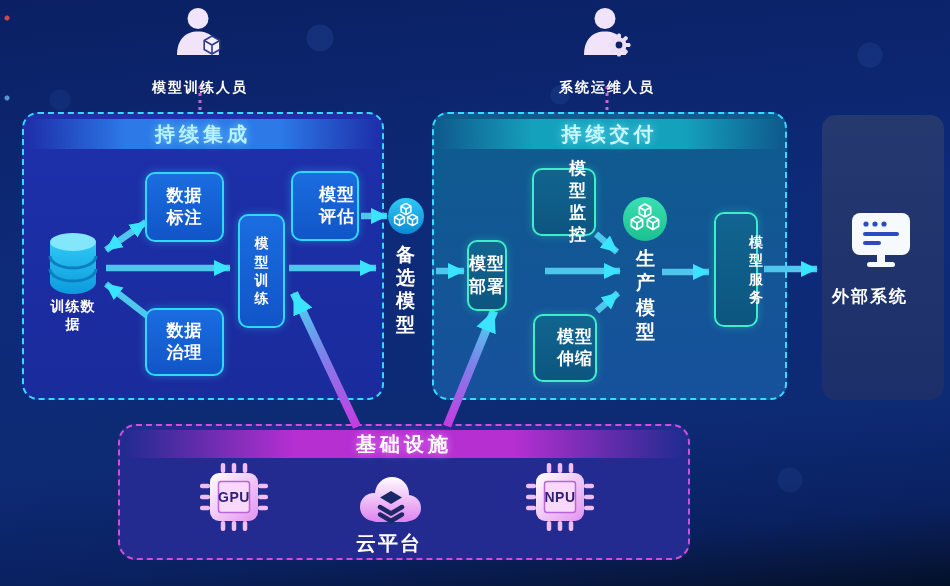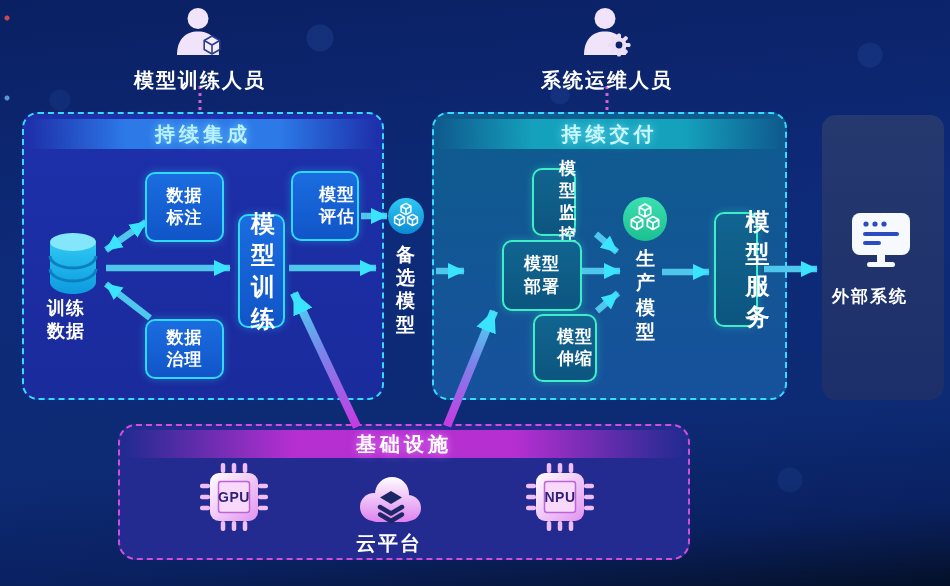--- a/index.html
+++ b/index.html
@@ -32,42 +32,42 @@
   #band-cd{left:438px;top:119px;width:343px;color:#c8f8ff;text-shadow:0 0 10px rgba(120,230,255,.9);
     background:linear-gradient(90deg,rgba(21,165,190,0) 0%,rgba(21,165,190,.95) 28%,rgba(21,165,190,.95) 72%,rgba(21,165,190,0) 100%);}
   #band-infra{left:126px;top:430px;width:556px;height:28px;color:#ffffff;text-shadow:0 0 10px rgba(240,140,255,.9);
     background:linear-gradient(90deg,rgba(193,47,214,0) 0%,rgba(193,47,214,.92) 30%,rgba(193,47,214,.92) 70%,rgba(193,47,214,0) 100%);text-align:right;}
 
   .node{position:absolute;display:flex;align-items:center;justify-content:center;border-radius:10px;
         color:#fff;font-weight:bold;box-sizing:border-box;z-index:6;}
   .node-blue{background:linear-gradient(180deg,#1a6de0,#1155c8);border:2px solid #2fd9ff;box-shadow:0 0 9px rgba(47,217,255,.35);}
   .node-teal{background:linear-gradient(180deg,#116590,#0c5680);border:2px solid #3deec9;box-shadow:0 0 9px rgba(61,238,201,.3);}
   .h-node span{display:block;width:40px;font-size:17px;letter-spacing:1px;line-height:1.3;text-align:center;}
-  .v-node span{display:block;width:21px;font-size:24px;line-height:1.32;text-align:center;}
+  .v-node span{display:block;width:21px;font-size:14px;line-height:1.32;text-align:center;}
 
   #n-annot{left:145px;top:172px;width:79px;height:70px;}
   #n-eval{left:291px;top:171px;width:68px;height:70px;padding-left:24px;}
   #n-train{left:238px;top:214px;width:47px;height:114px;}
-  #n-gov{left:145px;top:319px;width:79px;height:60px;}
-  #n-monitor{left:532px;top:168px;width:44px;height:68px;padding-left:28px;}
-  #n-deploy{left:467px;top:240px;width:80px;height:71px;margin-left:35px;}
+  #n-gov{left:145px;top:308px;width:79px;height:68px;}
+  #n-monitor{left:532px;top:168px;width:64px;height:68px;padding-left:28px;}
+  #n-deploy{left:467px;top:240px;width:40px;height:71px;}
   #n-scale{left:533px;top:314px;width:64px;height:68px;justify-content:flex-end;}
   #n-service{left:714px;top:212px;width:32px;height:115px;padding-left:40px;}
 
   .flabel{position:absolute;color:#fff;font-weight:bold;z-index:6;}
-  #lbl-training-data{left:47px;top:297px;width:52px;font-size:18px;letter-spacing:1px;line-height:1.3;text-align:left;}
+  #lbl-training-data{left:47px;top:297px;width:52px;font-size:14px;letter-spacing:1px;line-height:1.3;text-align:center;}
   #lbl-candidate{left:394px;top:243px;width:23px;font-size:19px;line-height:1.22;text-align:center;}
   #lbl-production{left:634px;top:247px;width:23px;font-size:19px;line-height:1.28;text-align:center;}
   #lbl-external{left:832px;top:285px;width:102px;font-size:17px;letter-spacing:2px;text-align:left;}
   #lbl-cloud{left:343px;top:530px;width:92px;font-size:20px;letter-spacing:2px;text-align:center;}
 
   .actor{position:absolute;width:180px;text-align:center;color:#fff;font-weight:bold;z-index:6;}
   #actor-train{left:110px;top:5px;}
   #actor-ops{left:517px;top:5px;}
-  .actor .alabel{font-size:20px;letter-spacing:2px;margin-top:2px;}
+  .actor .alabel{font-size:14px;letter-spacing:2px;margin-top:14px;}
 
   .icon-abs{position:absolute;z-index:5;}
   #icon-db{left:44px;top:228px;}
   #icon-cand{left:387px;top:197px;}
   #icon-prod{left:622px;top:196px;}
   #icon-ext{left:849px;top:210px;}
   #icon-cloud{left:349px;top:466px;}
 
   .chip{position:absolute;width:74px;height:74px;z-index:6;}
   #chip-gpu{left:197px;top:460px;}

